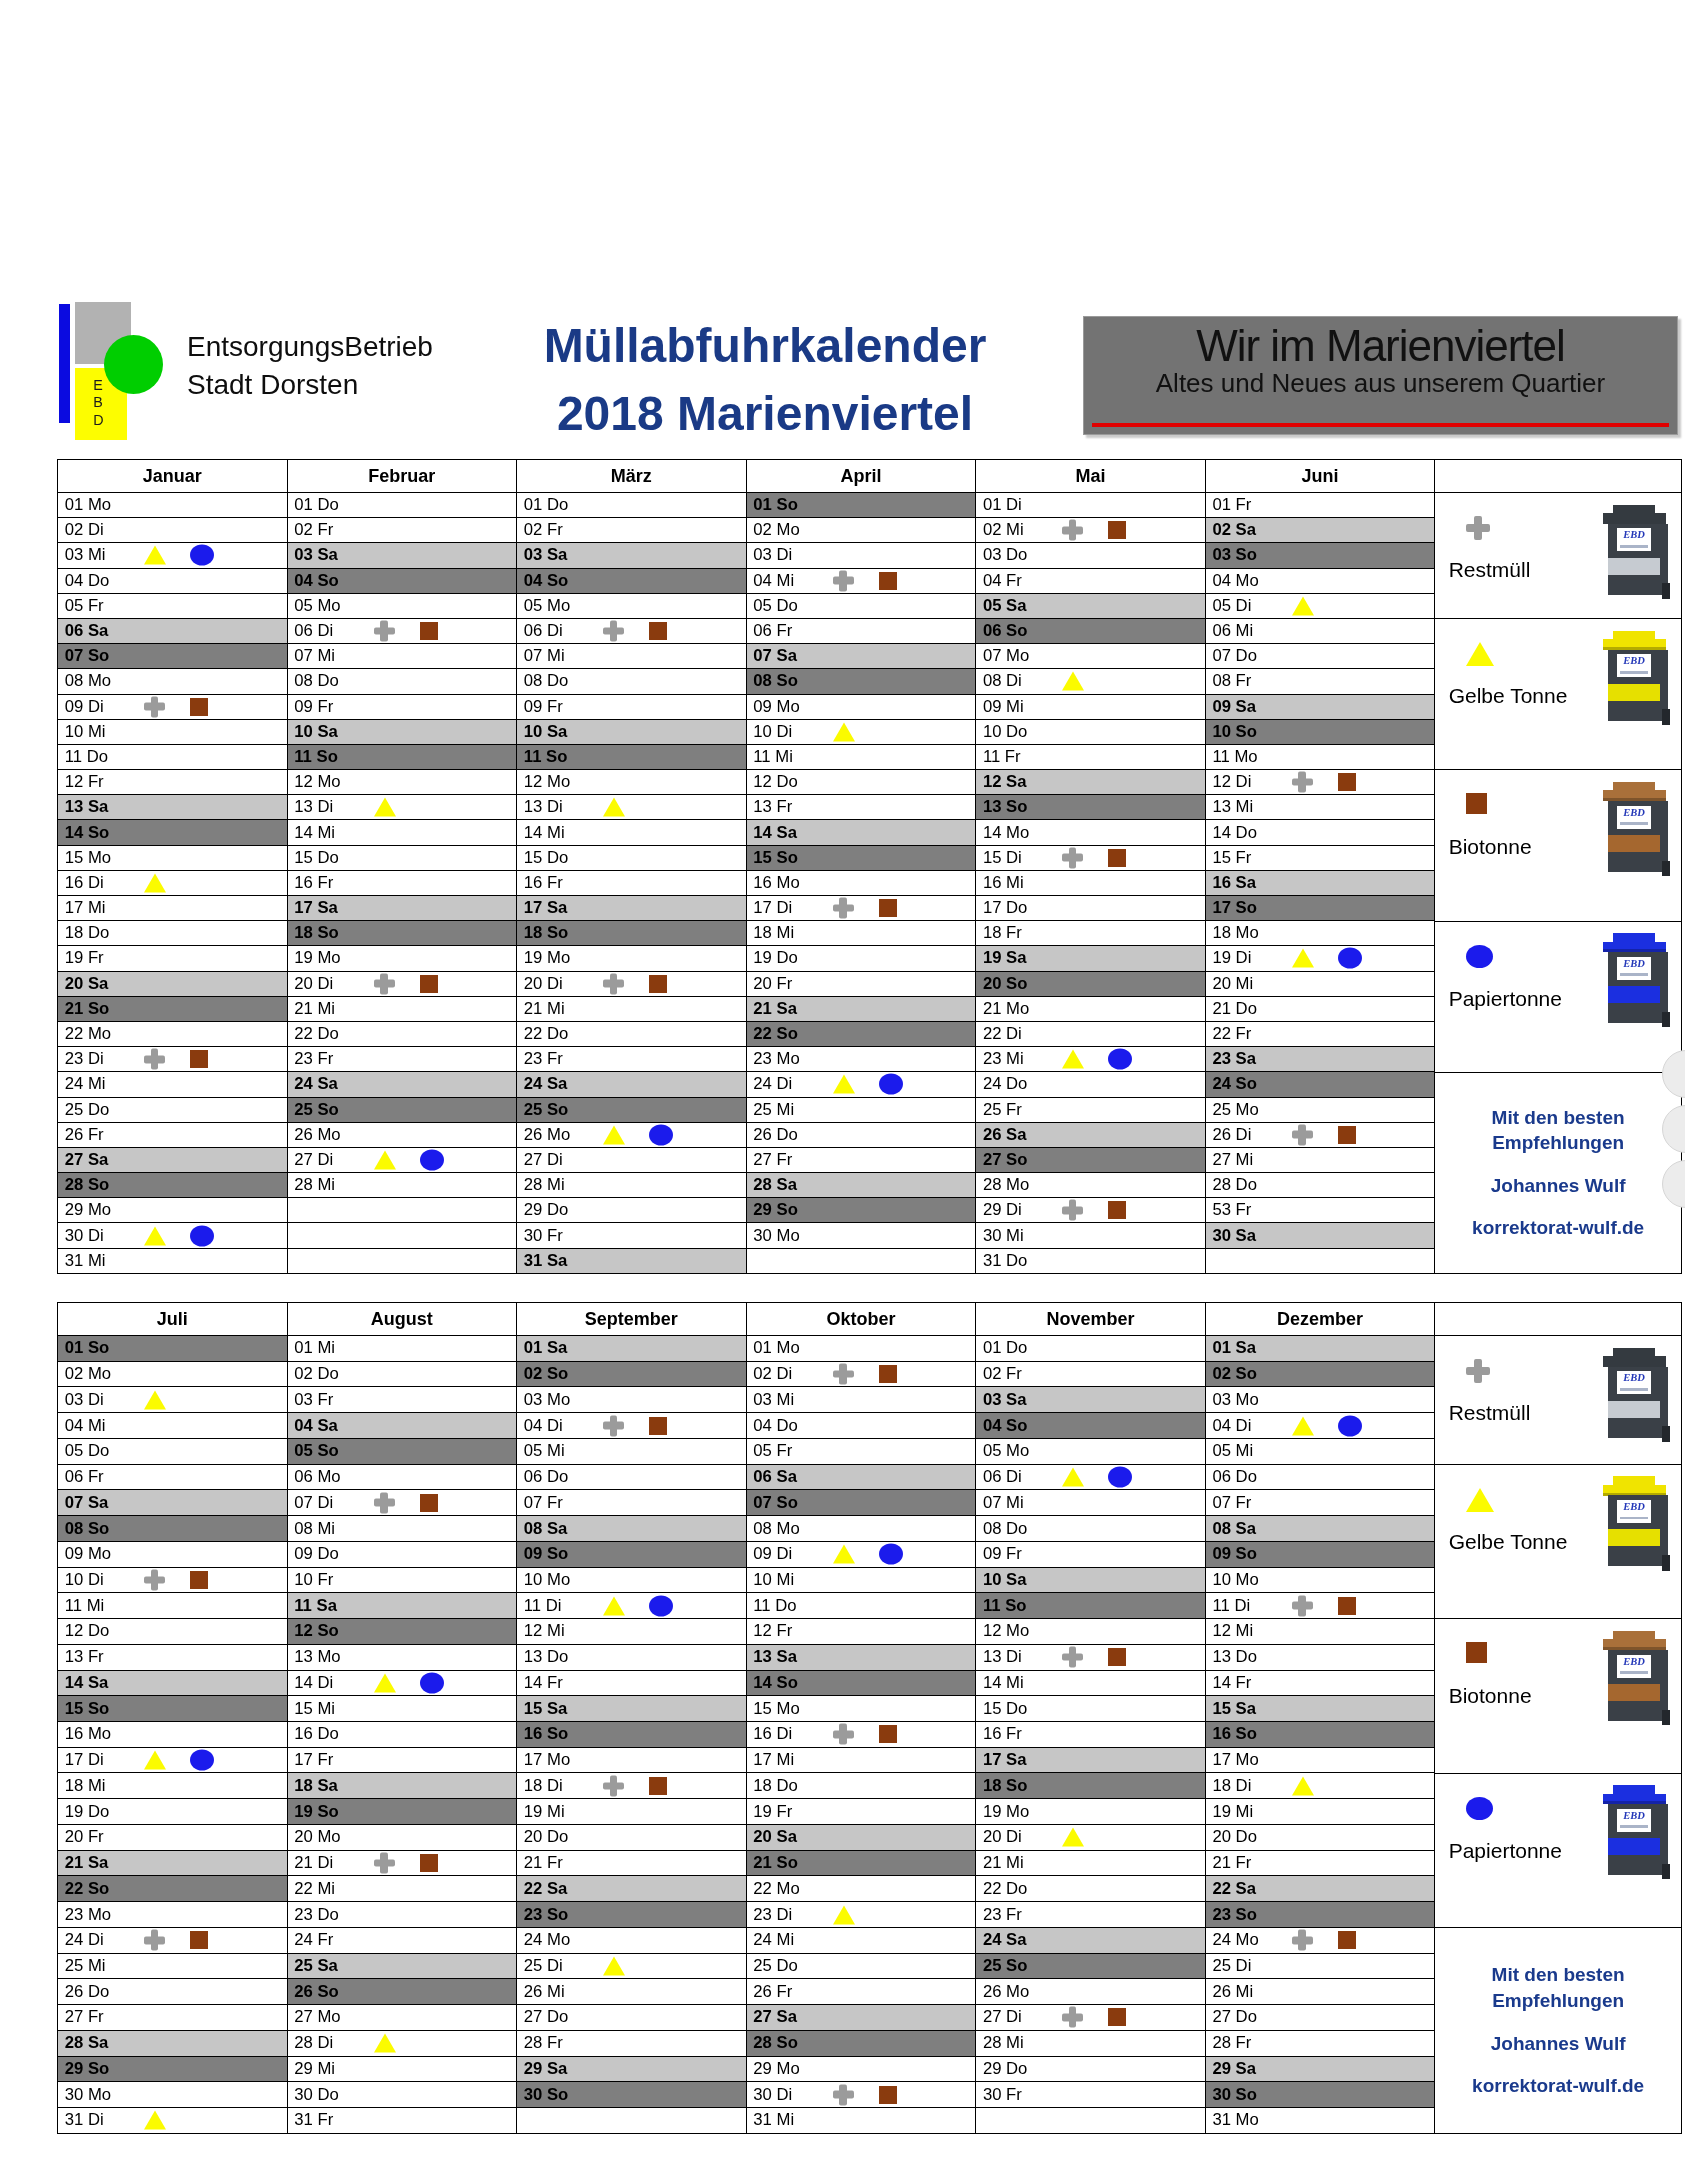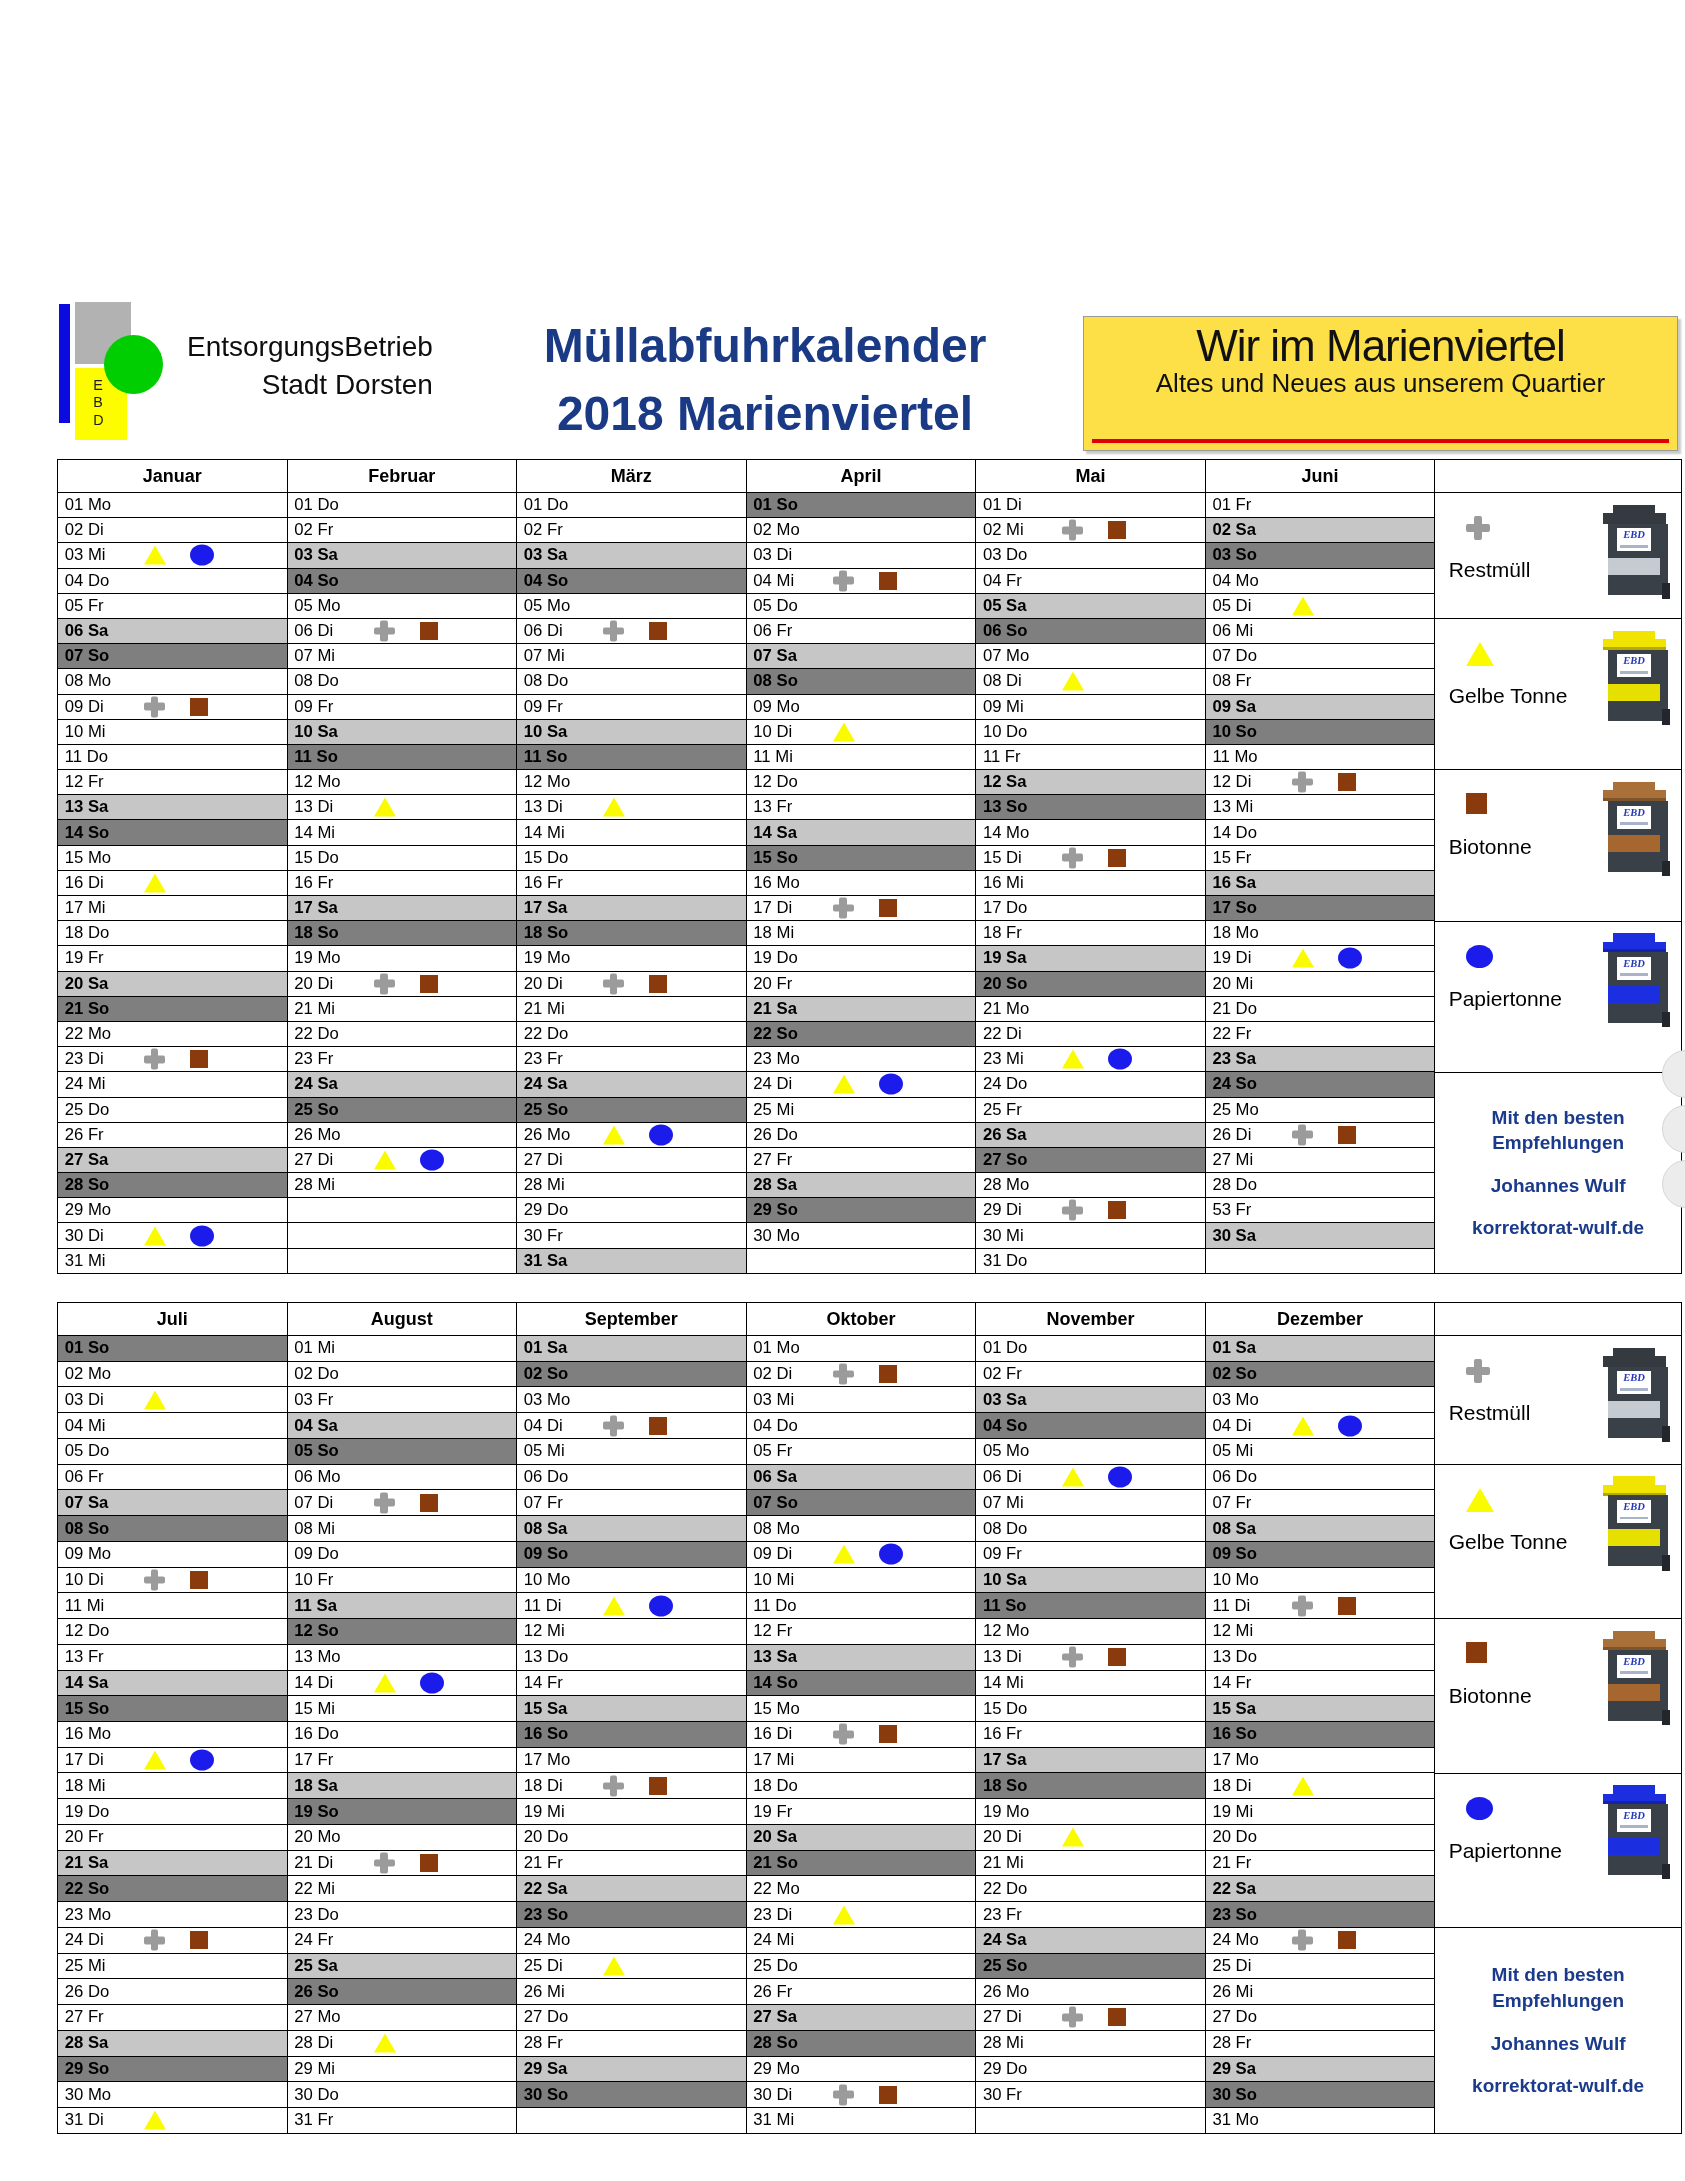--- a/index.html
+++ b/index.html
@@ -7,24 +7,24 @@
     width:1685px;height:2181px;position:relative;background:#ffffff;
     font-family:"Liberation Sans", sans-serif;color:#000;overflow:hidden;
   }
   
   .logo{position:absolute;left:59px;top:302px;width:119px;height:124px;}
   .logo-bar{position:absolute;left:0;top:1.9px;width:10.5px;height:119px;background:#0b0be0;}
   .logo-grey{position:absolute;left:16.3px;top:0;width:56px;height:62px;background:#b2b2b2;}
   .logo-yellow{position:absolute;left:16.3px;top:66px;width:52px;height:72px;background:#fdfd00;
     font-size:14.3px;line-height:1.25;font-weight:normal;color:#1c1c1c;padding-left:18px;box-sizing:border-box;padding-top:8.6px;}
   .logo-circle{position:absolute;left:45px;top:33px;width:59px;height:59px;border-radius:50%;background:#00ce00;}
-  .company{position:absolute;left:187px;top:328px;font-size:28px;line-height:1.35;color:#0e0e0e;text-align:right;}
+  .company{position:absolute;left:187px;top:328px;font-size:28px;line-height:1.35;color:#0e0e0e;}
   .title{position:absolute;left:488px;top:312px;width:554px;text-align:center;
     font-weight:bold;color:#1a3a86;font-size:48px;line-height:1.42;}
-  .banner{position:absolute;left:1083px;top:316px;width:595px;height:135px;background:#fde047;
+  .banner{position:absolute;left:1083px;top:316px;width:595px;height:119px;background:#737373;
     border:1.9px solid #9a9a9a;box-shadow:2.9px 2.9px 1.9px #c9c9c9;text-align:center;box-sizing:border-box;}
   .banner-title{font-size:44px;font-weight:normal;color:#111;line-height:1.1;margin-top:4.8px;letter-spacing:-1px;}
   .banner-sub{font-size:26px;color:#111;line-height:1.05;}
   .banner-line{position:absolute;left:7.6px;right:7.6px;bottom:6.7px;height:4.8px;background:#e00000;}
   
   .cal-table{position:absolute;left:57px;width:1625px;display:flex;border:1.9px solid #000;background:#fff;box-sizing:border-box;}
   .t1{top:459px;height:815px;}
   .t2{top:1302px;height:832px;}
   .month{flex:240 0 0;display:flex;flex-direction:column;border-right:1px solid #000;min-width:0;text-align:center;}
   .legend-col{flex:258 0 0;display:flex;flex-direction:column;min-width:0;}

